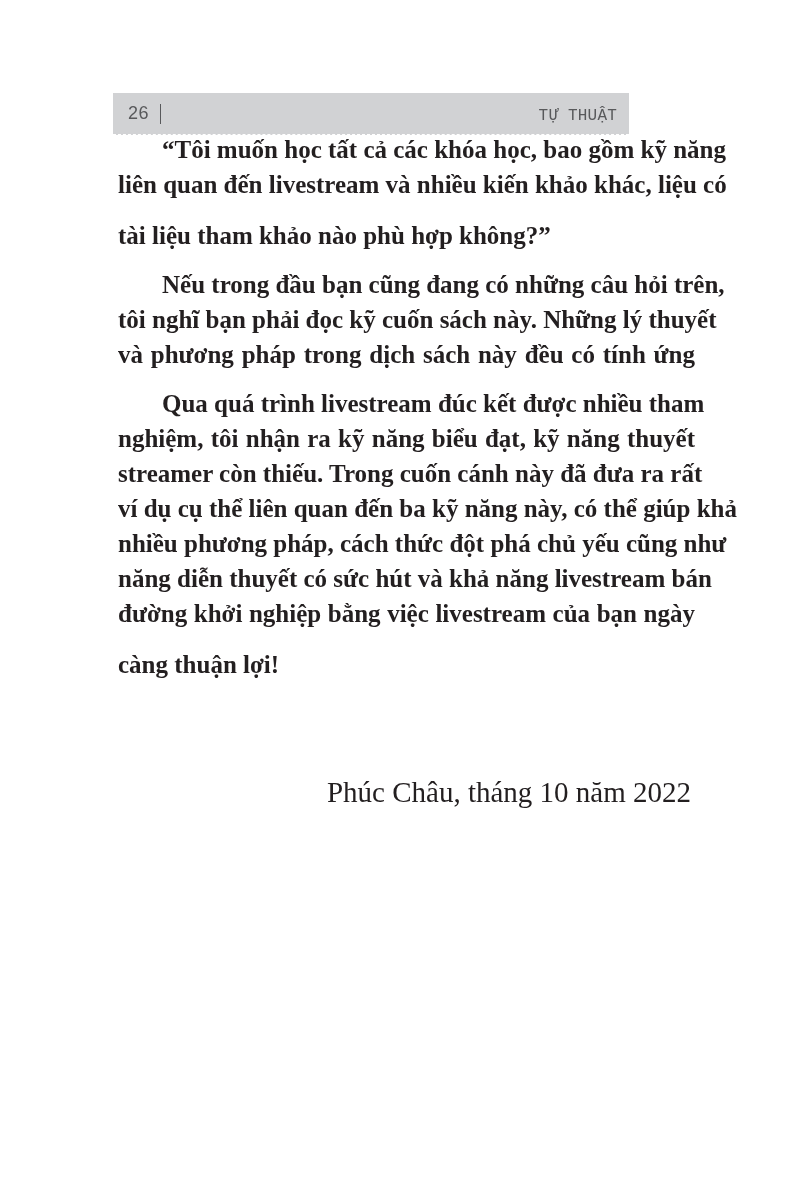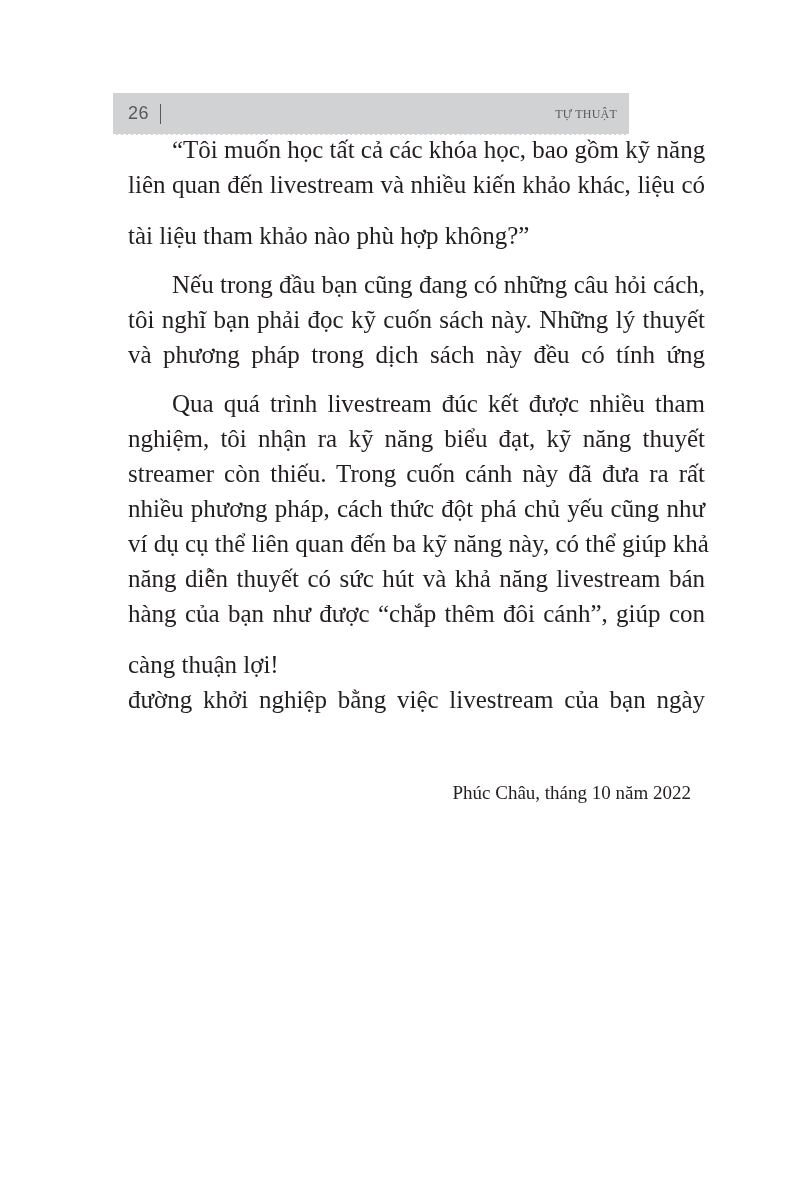--- a/index.html
+++ b/index.html
@@ -40,30 +40,31 @@
       left: 47px;
       top: 11px;
       width: 1px;
       height: 20px;
       background: #58595b;
     }
     .chapter-title {
       position: absolute;
       right: 12px;
       top: 14px;
-      font-family: Liberation Serif, serif;
-      font-size: 12px;
+      font-family: Liberation Mono, monospace;
+      font-size: 16px;
       color: #58595b;
       letter-spacing: 0.2px;
     }
     .body-text {
       position: absolute;
-      left: 128px;
+      left: 118px;
       top: 132px;
       width: 577px;
+      font-weight: bold;
     }
     .paragraph {
       margin: 0 0 14px 0;
     }
     .line {
       display: block;
       font-size: 25px;
       line-height: 35px;
       height: 35px;
       white-space: nowrap;
@@ -74,21 +75,21 @@
       padding-left: 44px;
     }
     .line.last {
       text-align-last: left;
       margin-top: 16px;
     }
     .signature {
       position: absolute;
       right: 114px;
       top: 775px;
-      font-size: 19px;
+      font-size: 29px;
       line-height: 35px;
       text-align: right;
       white-space: nowrap;
     }
   </style>
 </head>
 <body>
 
 <header class="running-header">
   <span class="page-number">26</span>
@@ -96,30 +97,29 @@
   <span class="chapter-title">TỰ THUẬT</span>
 </header>
 
 <main class="body-text">
   <div class="paragraph">
     <span class="line indent">“Tôi muốn học tất cả các khóa học, bao gồm kỹ năng</span>
     <span class="line">liên quan đến livestream và nhiều kiến khảo khác, liệu có</span>
     <span class="line last">tài liệu tham khảo nào phù hợp không?”</span>
   </div>
   <div class="paragraph">
-    <span class="line indent">Nếu trong đầu bạn cũng đang có những câu hỏi cách,</span>
+    <span class="line indent">Nếu trong đầu bạn cũng đang có những câu hỏi trên,</span>
     <span class="line">tôi nghĩ bạn phải đọc kỹ cuốn sách này. Những lý thuyết</span>
     <span class="line">và phương pháp trong dịch sách này đều có tính ứng</span>
   </div>
   <div class="paragraph">
     <span class="line indent">Qua quá trình livestream đúc kết được nhiều tham</span>
     <span class="line">nghiệm, tôi nhận ra kỹ năng biểu đạt, kỹ năng thuyết</span>
     <span class="line">streamer còn thiếu. Trong cuốn cánh này đã đưa ra rất</span>
+    <span class="line">ví dụ cụ thể liên quan đến ba kỹ năng này, có thể giúp khả</span>
     <span class="line">nhiều phương pháp, cách thức đột phá chủ yếu cũng như</span>
-    <span class="line">ví dụ cụ thể liên quan đến ba kỹ năng này, có thể giúp khả</span>
     <span class="line">năng diễn thuyết có sức hút và khả năng livestream bán</span>
-    <span class="line">hàng của bạn như được “chắp thêm đôi cánh”, giúp con</span>
+    <span class="line">đường khởi nghiệp bằng việc livestream của bạn ngày</span>
     <span class="line last">càng thuận lợi!</span>
-    <span class="line">đường khởi nghiệp bằng việc livestream của bạn ngày</span>
   </div>
 </main>
 
 <div class="signature">Phúc Châu, tháng 10 năm 2022</div>
 
 </body></html>

